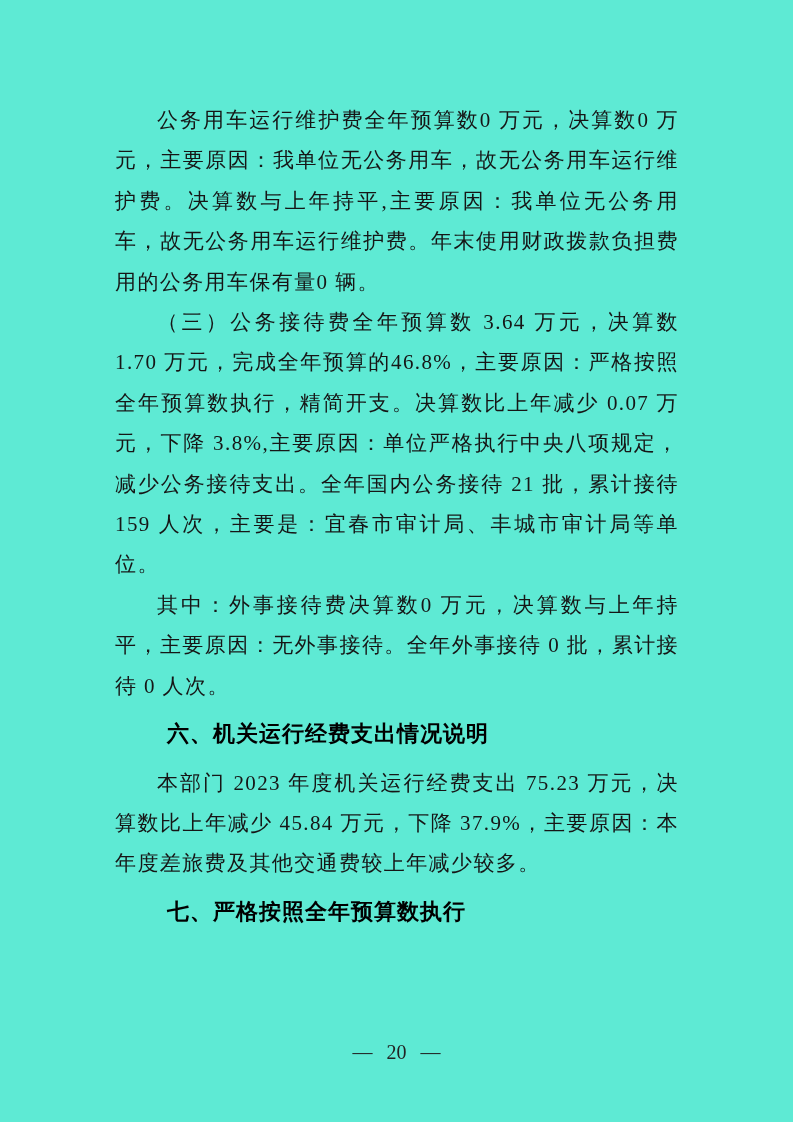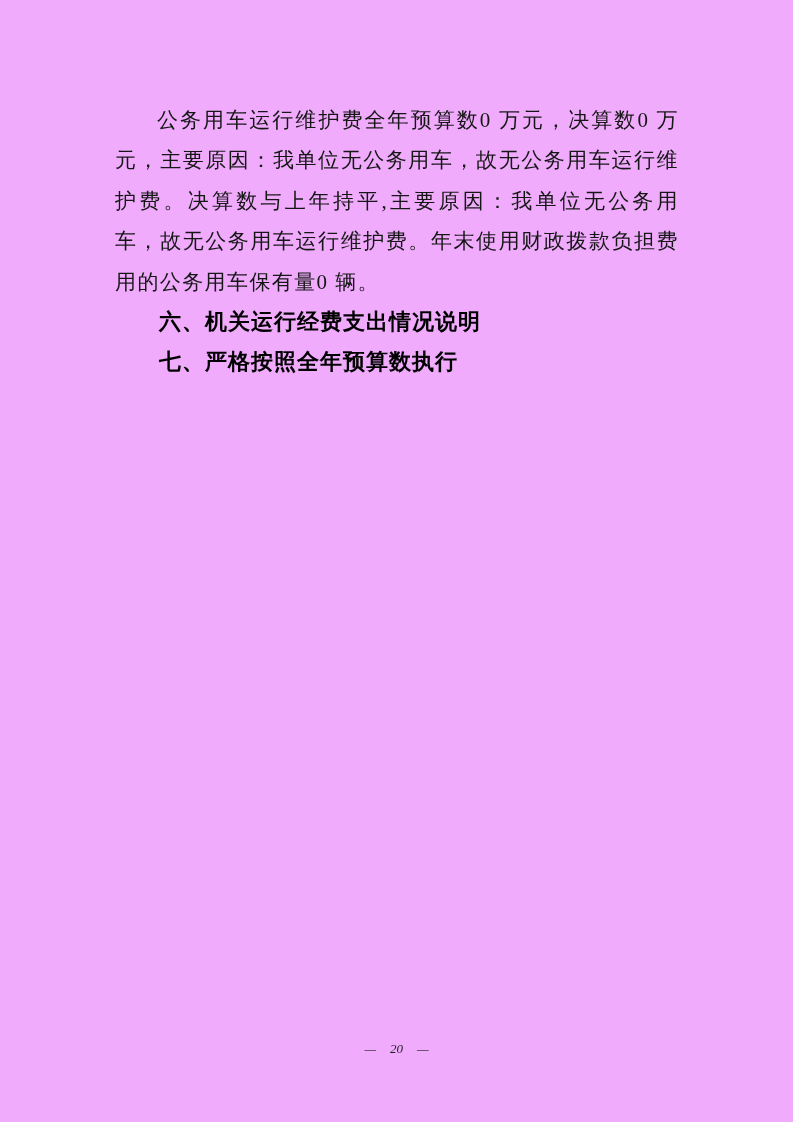--- a/index.html
+++ b/index.html
@@ -11,69 +11,71 @@
     width: 793px;
     height: 1122px;
     position: relative;
     font-family: "Liberation Serif", "DejaVu Serif", serif;
     color: #161616;
     overflow: hidden;
   }
   .page {
     position: absolute;
     inset: 0;
-    background: #f0abfc;
+    background: #5eead4;
   }
   .content {
     position: absolute;
     left: 115px;
     top: 100px;
     width: 564px;
     text-align: justify;
   }
   .para {
     margin: 0;
     text-indent: 2em;
     font-size: 21px;
     line-height: 40.4px;
     letter-spacing: 1.4px;
     text-justify: inter-character;
     word-break: normal;
   }
   .heading {
-    margin: 0;
+    margin: 8px;
     text-indent: 2em;
     font-size: 22px;
     line-height: 40.4px;
     font-weight: 700;
     letter-spacing: 1px;
     font-family: "Liberation Sans", "DejaVu Sans", sans-serif;
     color: #000000;
     text-align: left;
   }
   .footer {
     position: absolute;
     left: 0;
     top: 1041px;
     width: 100%;
     text-align: center;
-    font-size: 13px;
+    font-size: 20px;
     color: #222222;
-    font-style: italic;
   }
   .footer span {
     margin: 0 7px;
   }
 </style>
 </head>
 <body>
 
 <div class="page">
   <div class="content">
     <p class="para">公务用车运行维护费全年预算数0 万元，决算数0 万元，主要原因：我单位无公务用车，故无公务用车运行维护费。决算数与上年持平,主要原因：我单位无公务用车，故无公务用车运行维护费。年末使用财政拨款负担费用的公务用车保有量0 辆。</p>
+    <p class="para">（三）公务接待费全年预算数 3.64 万元，决算数 1.70 万元，完成全年预算的46.8%，主要原因：严格按照全年预算数执行，精简开支。决算数比上年减少 0.07 万元，下降 3.8%,主要原因：单位严格执行中央八项规定，减少公务接待支出。全年国内公务接待 21 批，累计接待 159 人次，主要是：宜春市审计局、丰城市审计局等单位。</p>
+    <p class="para">其中：外事接待费决算数0 万元，决算数与上年持平，主要原因：无外事接待。全年外事接待 0 批，累计接待 0 人次。</p>
     <h2 class="heading">六、机关运行经费支出情况说明</h2>
+    <p class="para">本部门 2023 年度机关运行经费支出 75.23 万元，决算数比上年减少 45.84 万元，下降 37.9%，主要原因：本年度差旅费及其他交通费较上年减少较多。</p>
     <h2 class="heading">七、严格按照全年预算数执行</h2>
   </div>
 
   <div class="footer">
     <span>—</span><span>20</span><span>—</span>
   </div>
 </div>
 
 </body></html>

